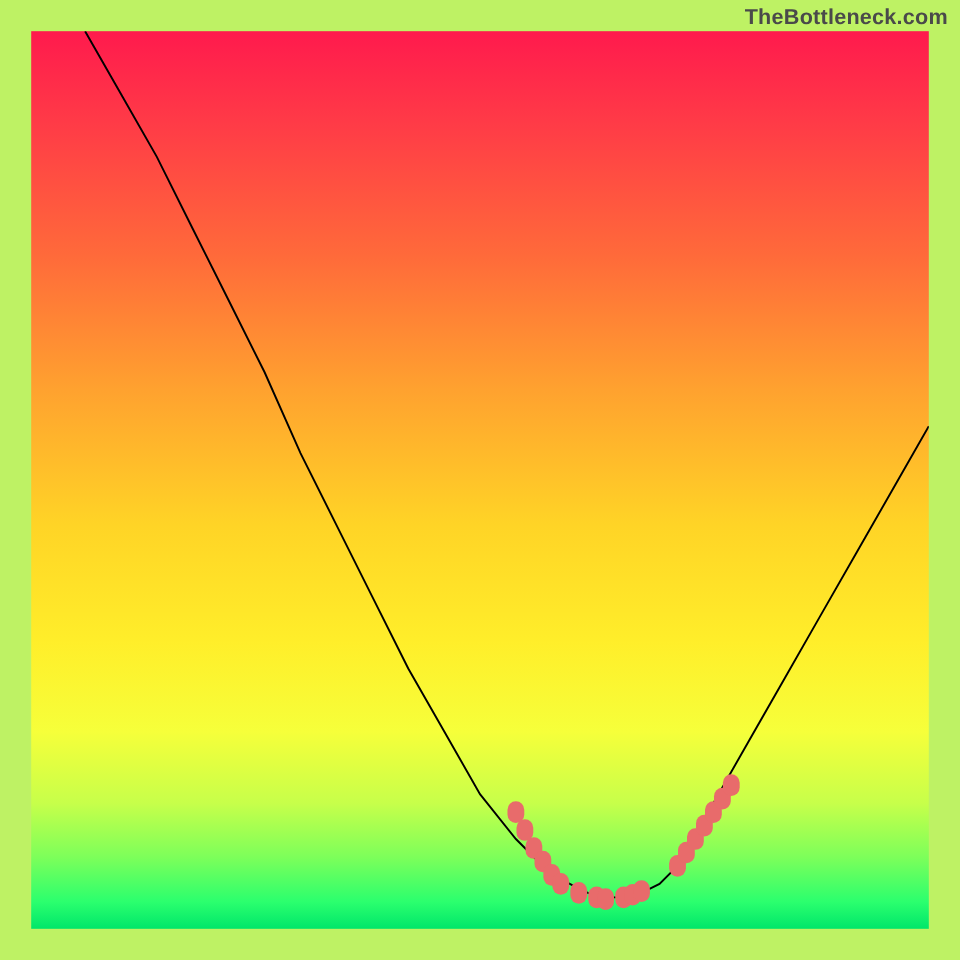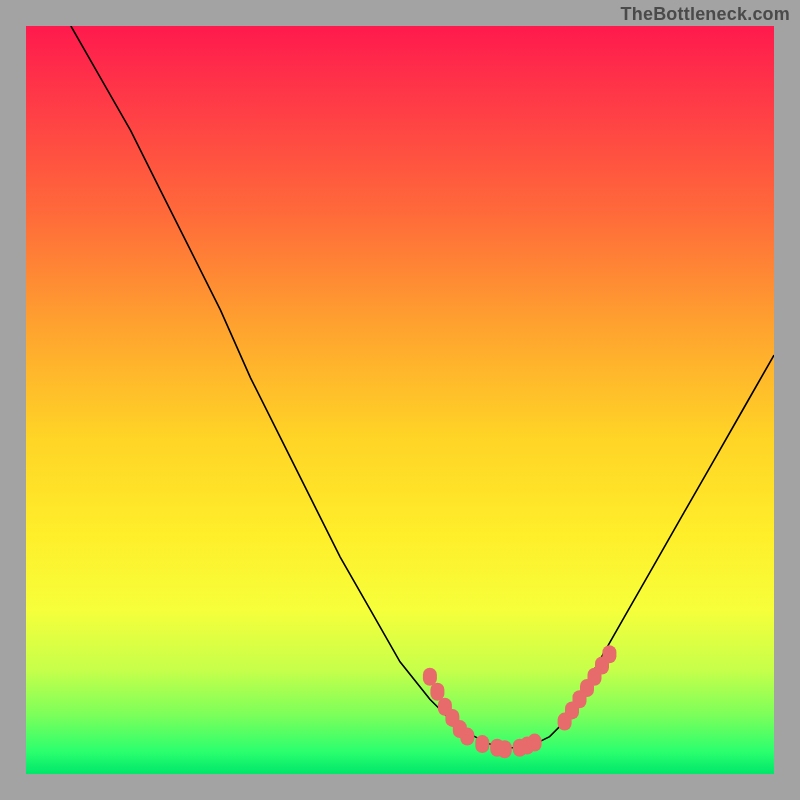--- a/index.html
+++ b/index.html
@@ -9,21 +9,21 @@
     height: 800px;
     background: #000;
     overflow: hidden;
   }
   .frame {
     position: absolute;
     left: 0;
     top: 0;
     width: 800px;
     height: 800px;
-    background: #a3a3a3;
+    background: #bef264;
   }
   .plot {
     position: absolute;
     left: 26px;
     top: 26px;
     width: 748px;
     height: 748px;
     
     background: linear-gradient(to bottom,
       #ff1a4d 0%,

